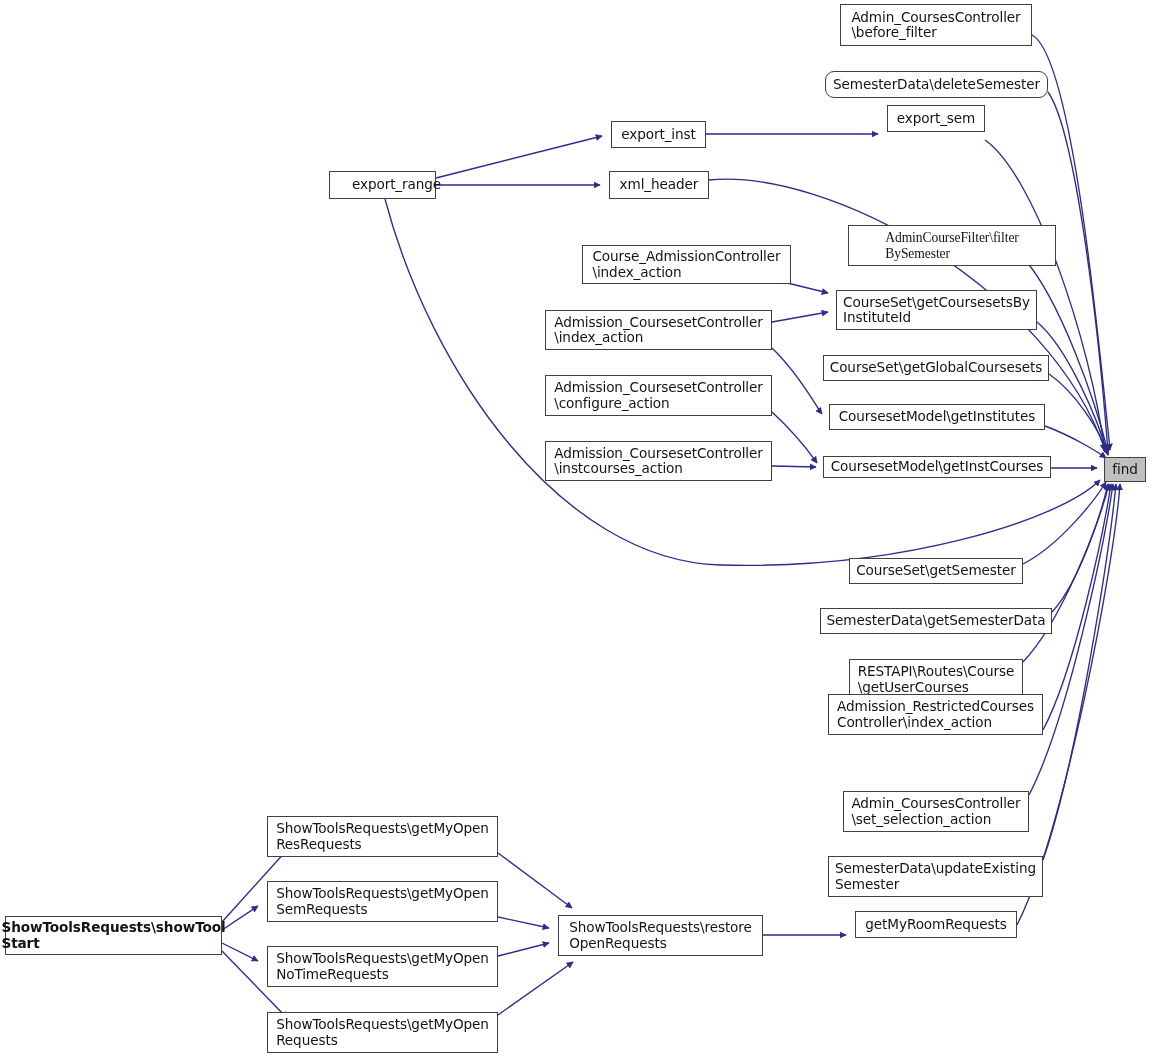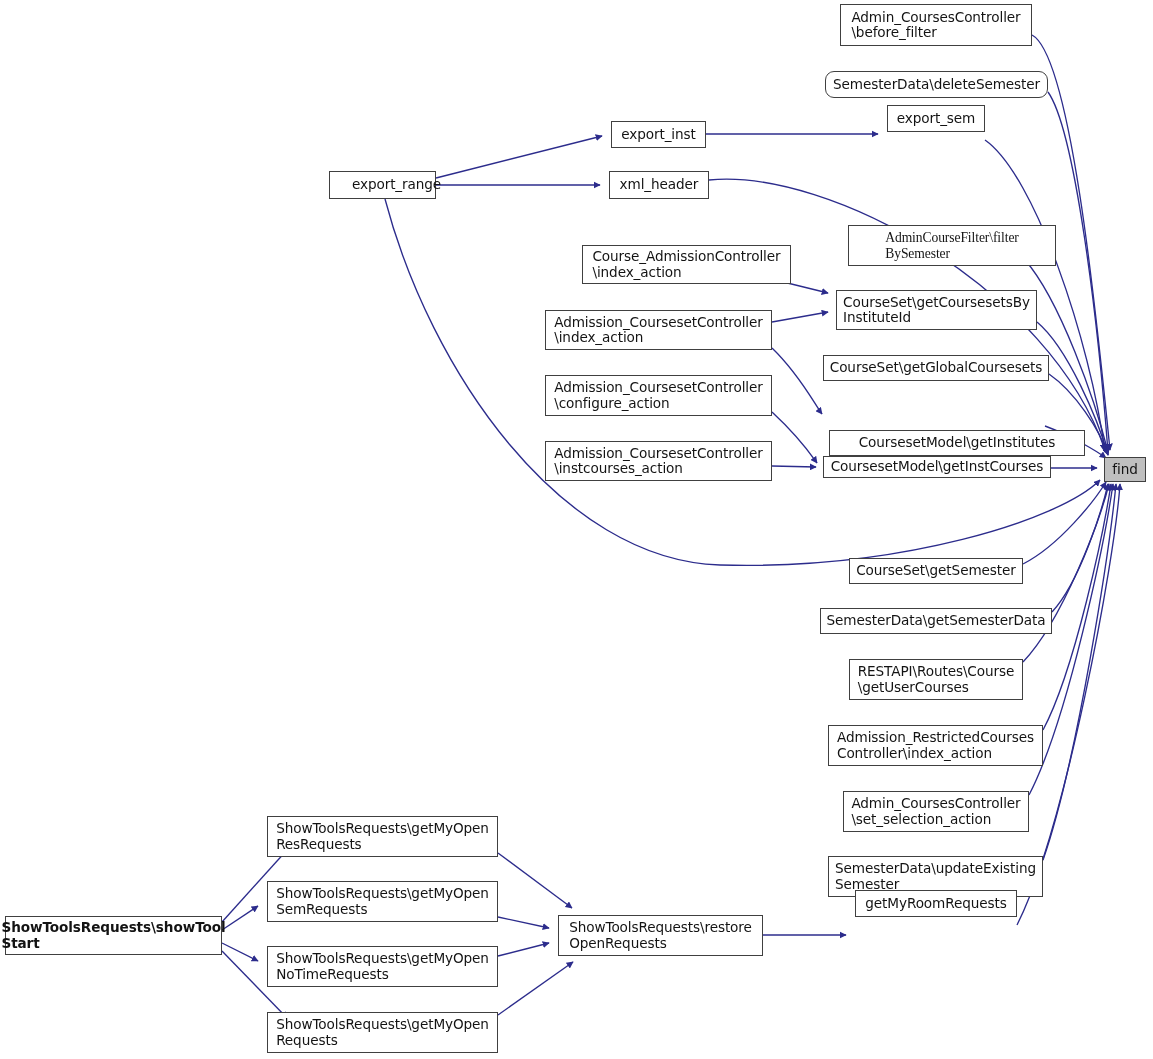--- a/index.html
+++ b/index.html
@@ -100,36 +100,36 @@
 BySemester</div>
     <div class="node" style="left: 554px; top: 245px; width: 209px; height: 39px; margin-left: 28px;">Course_AdmissionController
 \index_action</div>
     <div class="node" style="left: 836px; top: 290px; width: 201px; height: 40px;">CourseSet\getCoursesetsBy
 InstituteId</div>
     <div class="node" style="left: 545px; top: 310px; width: 227px; height: 40px;">Admission_CoursesetController
 \index_action</div>
     <div class="node" style="left: 823px; top: 355px; width: 226px; height: 26px;">CourseSet\getGlobalCoursesets</div>
     <div class="node" style="left: 545px; top: 375px; width: 227px; height: 41px;">Admission_CoursesetController
 \configure_action</div>
-    <div class="node" style="left: 829px; top: 430px; width: 256px; height: 26px;">CoursesetModel\getInstitutes</div>
+    <div class="node" style="left: 829px; top: 404px; width: 216px; height: 26px;">CoursesetModel\getInstitutes</div>
     <div class="node" style="left: 823px; top: 456px; width: 228px; height: 22px;">CoursesetModel\getInstCourses</div>
     <div class="node" style="left: 545px; top: 441px; width: 227px; height: 40px;">Admission_CoursesetController
 \instcourses_action</div>
     <div class="node highlight" style="left: 1104px; top: 457px; width: 42px; height: 25px; background: rgb(191, 191, 191);">find</div>
     <div class="node" style="left: 849px; top: 558px; width: 174px; height: 26px;">CourseSet\getSemester</div>
     <div class="node" style="left: 820px; top: 608px; width: 232px; height: 26px;">SemesterData\getSemesterData</div>
     <div class="node" style="left: 849px; top: 659px; width: 174px; height: 41px;">RESTAPI\Routes\Course
 \getUserCourses</div>
-    <div class="node" style="left: 828px; top: 725px; width: 215px; height: 41px;">Admission_RestrictedCourses
+    <div class="node" style="left: 828px; top: 694px; width: 215px; height: 41px;">Admission_RestrictedCourses
 Controller\index_action</div>
     <div class="node" style="left: 843px; top: 791px; width: 186px; height: 41px;">Admin_CoursesController
 \set_selection_action</div>
     <div class="node" style="left: 828px; top: 856px; width: 215px; height: 41px;">SemesterData\updateExisting
 Semester</div>
-    <div class="node" style="left: 855px; top: 890px; width: 162px; height: 27px;">getMyRoomRequests</div>
+    <div class="node" style="left: 855px; top: 911px; width: 162px; height: 27px;">getMyRoomRequests</div>
     <div class="node" style="left: 267px; top: 816px; width: 231px; height: 41px;">ShowToolsRequests\getMyOpen
 ResRequests</div>
     <div class="node" style="left: 267px; top: 881px; width: 231px; height: 41px;">ShowToolsRequests\getMyOpen
 SemRequests</div>
     <div class="node" style="left: 5px; top: 916px; width: 217px; height: 39px; font-weight: bold;">ShowToolsRequests\showTool
 Start</div>
     <div class="node" style="left: 558px; top: 915px; width: 205px; height: 41px;">ShowToolsRequests\restore
 OpenRequests</div>
     <div class="node" style="left: 267px; top: 946px; width: 231px; height: 41px;">ShowToolsRequests\getMyOpen
 NoTimeRequests</div>

